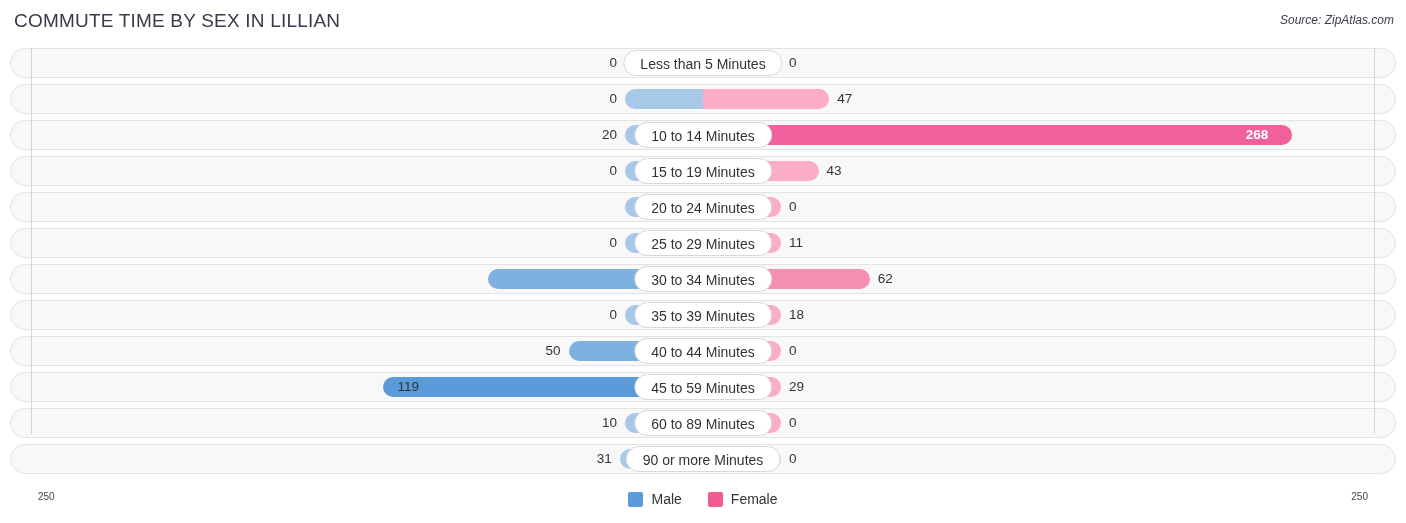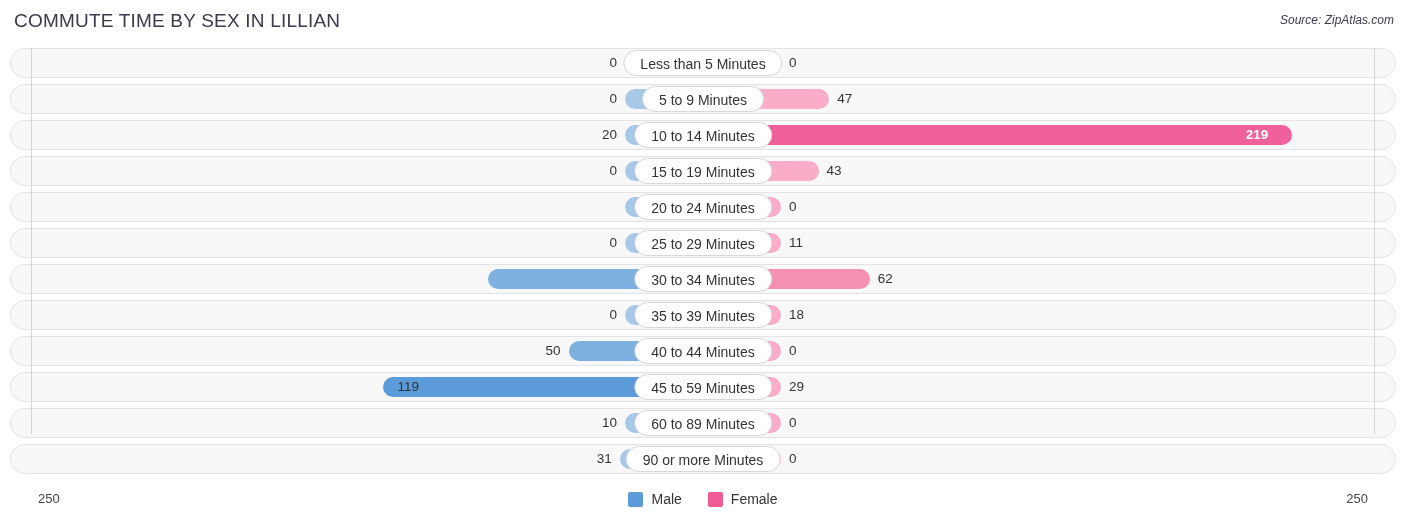--- a/index.html
+++ b/index.html
@@ -143,21 +143,21 @@
   .footer {
     position: absolute;
     left: 0;
     right: 0;
     bottom: 0;
     height: 40px;
   }
   .axis-end {
     position: absolute;
     top: 8px;
-    font-size: 13px;
+    font-size: 10px;
     color: #444444;
   }
   .axis-end-left  { left: 38px; }
   .axis-end-right { right: 38px; }
 
   .legend {
     position: absolute;
     left: 0;
     right: 0;
     top: 8px;
@@ -204,30 +204,29 @@
             <div class="center-label" style="left: 703px;">Less than 5 Minutes</div>
           </div>
         </div>
         <div class="row">
           <div class="track"></div>
           <div class="bars">
             <div class="bar bar-male" style="left: 625px; width: 78px; background: rgb(168, 200, 232);"></div>
             <div class="bar bar-female" style="left: 703px; width: 126.336px; background: rgb(250, 172, 200);"></div>
             <div class="val val-male" style="left: 0px; width: 617px;">0</div>
             <div class="val val-female" style="left: 837.336px;">47</div>
-            <div class="center-label" style="left: 703px;">5 to 9 Minutes</div>
           </div>
         </div>
         <div class="row">
           <div class="track"></div>
           <div class="bars">
             <div class="bar bar-male" style="left: 625px; width: 78px; background: rgb(168, 200, 232);"></div>
             <div class="bar bar-female" style="left: 703px; width: 588.672px; background: rgb(240, 96, 155);"></div>
             <div class="val val-male" style="left: 0px; width: 617px;">20</div>
-            <div class="val val-female val-inside" style="left: 1245.67px;">219</div>
+            <div class="val val-female val-inside" style="left: 1245.67px;">268</div>
             <div class="center-label" style="left: 703px;">10 to 14 Minutes</div>
           </div>
         </div>
         <div class="row">
           <div class="track"></div>
           <div class="bars">
             <div class="bar bar-male" style="left: 625px; width: 78px; background: rgb(168, 200, 232);"></div>
             <div class="bar bar-female" style="left: 703px; width: 115.584px; background: rgb(250, 172, 200);"></div>
             <div class="val val-male" style="left: 0px; width: 617px;">0</div>
             <div class="val val-female" style="left: 826.584px;">43</div>

